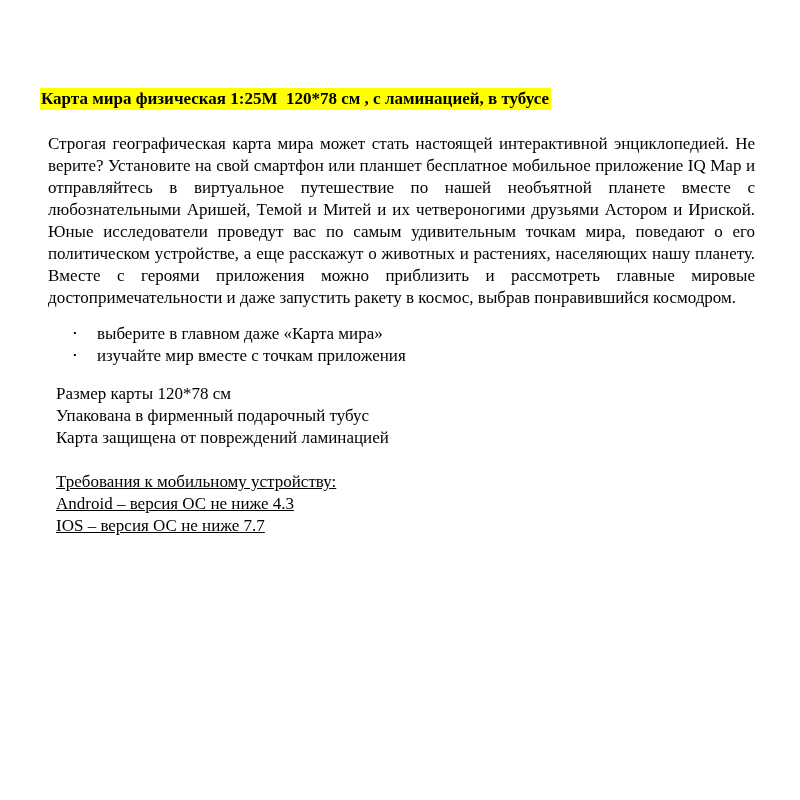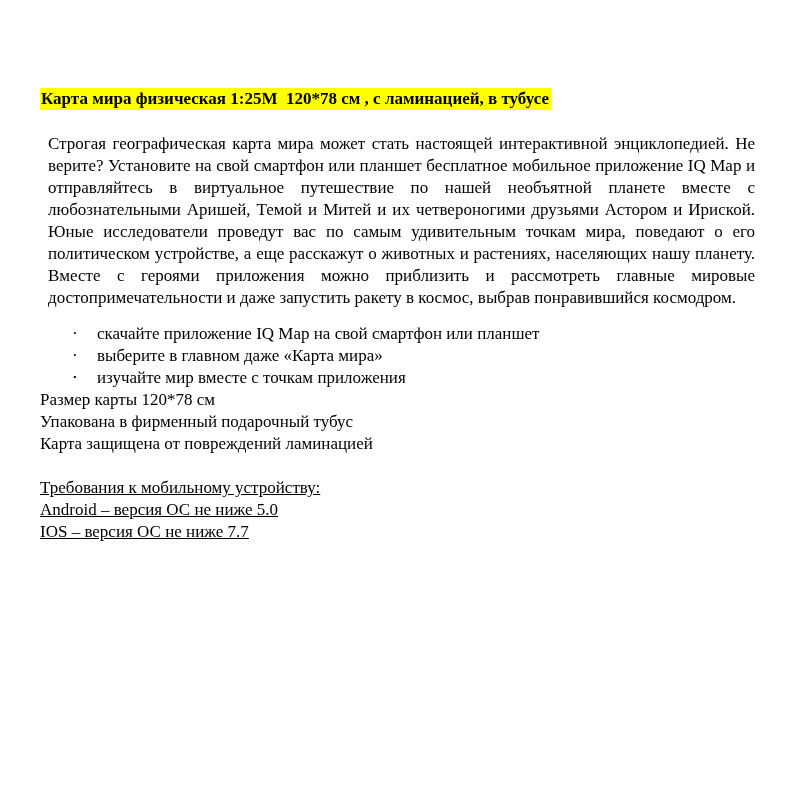--- a/index.html
+++ b/index.html
@@ -42,39 +42,38 @@
   .features li {
     position: relative;
     padding-left: 57px;
     text-align: justify;
   }
   .features .marker {
     position: absolute;
     left: 32px;
     top: 0;
   }
-  .specs, .requirements { margin: 0; }
+  .specs, .requirements { margin: 16px; }
   .requirements { margin-top: 22px; text-decoration: underline; }
   .line { white-space: pre-wrap; }
 </style>
 </head>
 <body>
 
 <div class="page">
 
   <h1 class="title">
     <span class="hl">Карта мира физическая 1:25М  120*78 см , с ламинацией, в тубусе</span>
   </h1>
 
   <p class="intro">Строгая географическая карта мира может стать настоящей интерактивной энциклопедией. Не верите? Установите на свой смартфон или планшет бесплатное мобильное приложение IQ Map и отправляйтесь в виртуальное путешествие по нашей необъятной планете вместе с любознательными Аришей, Темой и Митей и их четвероногими друзьями Астором и Ириской. Юные исследователи проведут вас по самым удивительным точкам мира, поведают о его политическом устройстве, а еще расскажут о животных и растениях, населяющих нашу планету. Вместе с героями приложения можно приблизить и рассмотреть главные мировые достопримечательности и даже запустить ракету в космос, выбрав понравившийся космодром.</p>
 
   <ul class="features">
     <li>
       <span class="marker">·</span>
-      <span>скачайте приложение IQ Map на свой смартфон или планшет</span>
     </li>
     <li>
       <span class="marker">·</span>
       <span>выберите в главном даже «Карта мира»</span>
     </li>
     <li>
       <span class="marker">·</span>
     </li>
     <li>
       <span class="marker">·</span>
@@ -83,17 +82,17 @@
   </ul>
 
   <div class="specs">
     <div class="line">Размер карты 120*78 см</div>
     <div class="line">Упакована в фирменный подарочный тубус</div>
     <div class="line">Карта защищена от повреждений ламинацией</div>
   </div>
 
   <div class="requirements">
     <div class="line">Требования к мобильному устройству:</div>
-    <div class="line">Android – версия ОС не ниже 5.0</div>
+    <div class="line">Android – версия ОС не ниже 4.3</div>
     <div class="line">IOS – версия ОС не ниже 7.7</div>
   </div>
 
 </div>
 
 </body></html>

